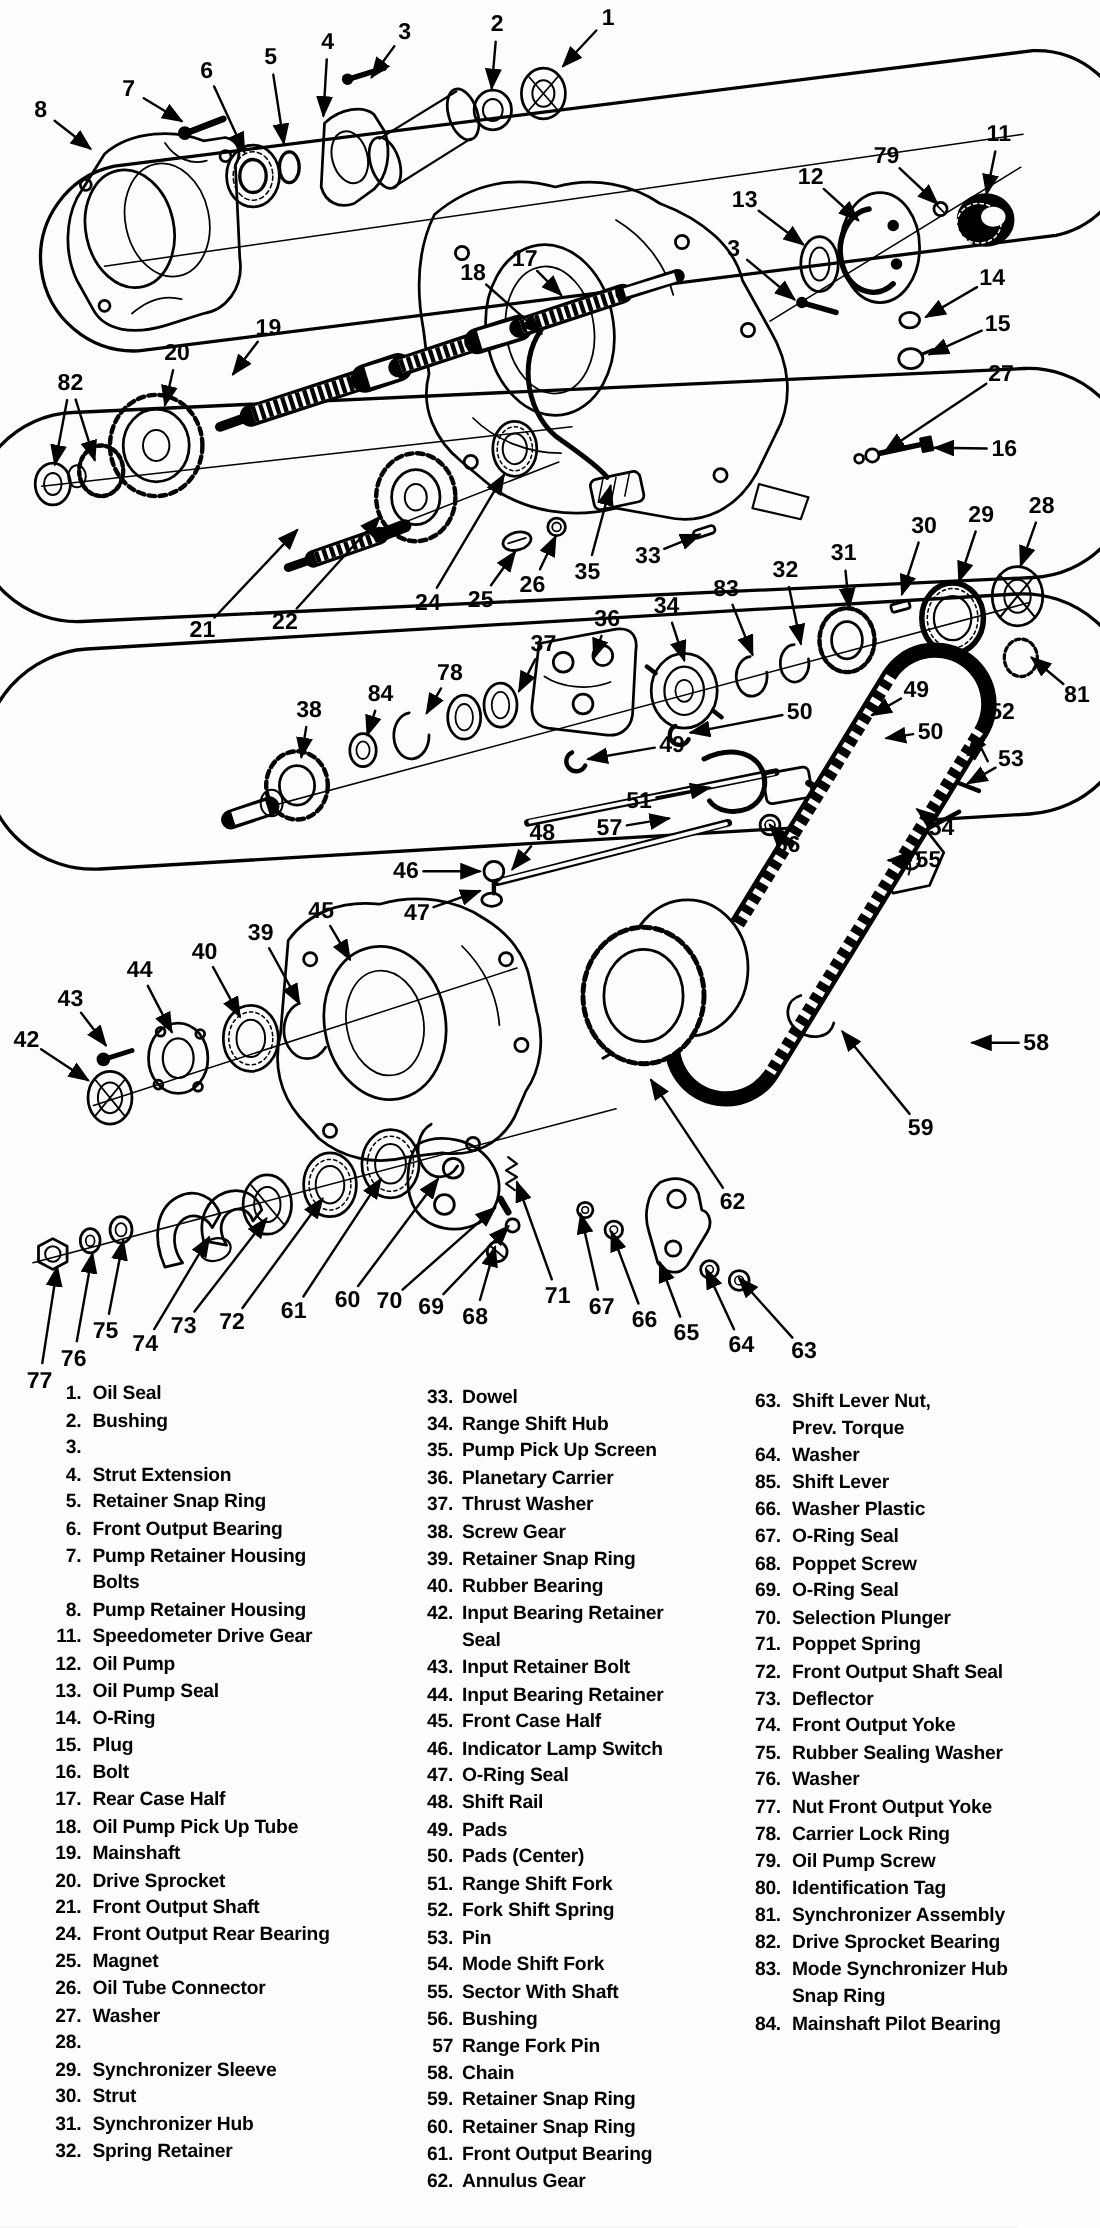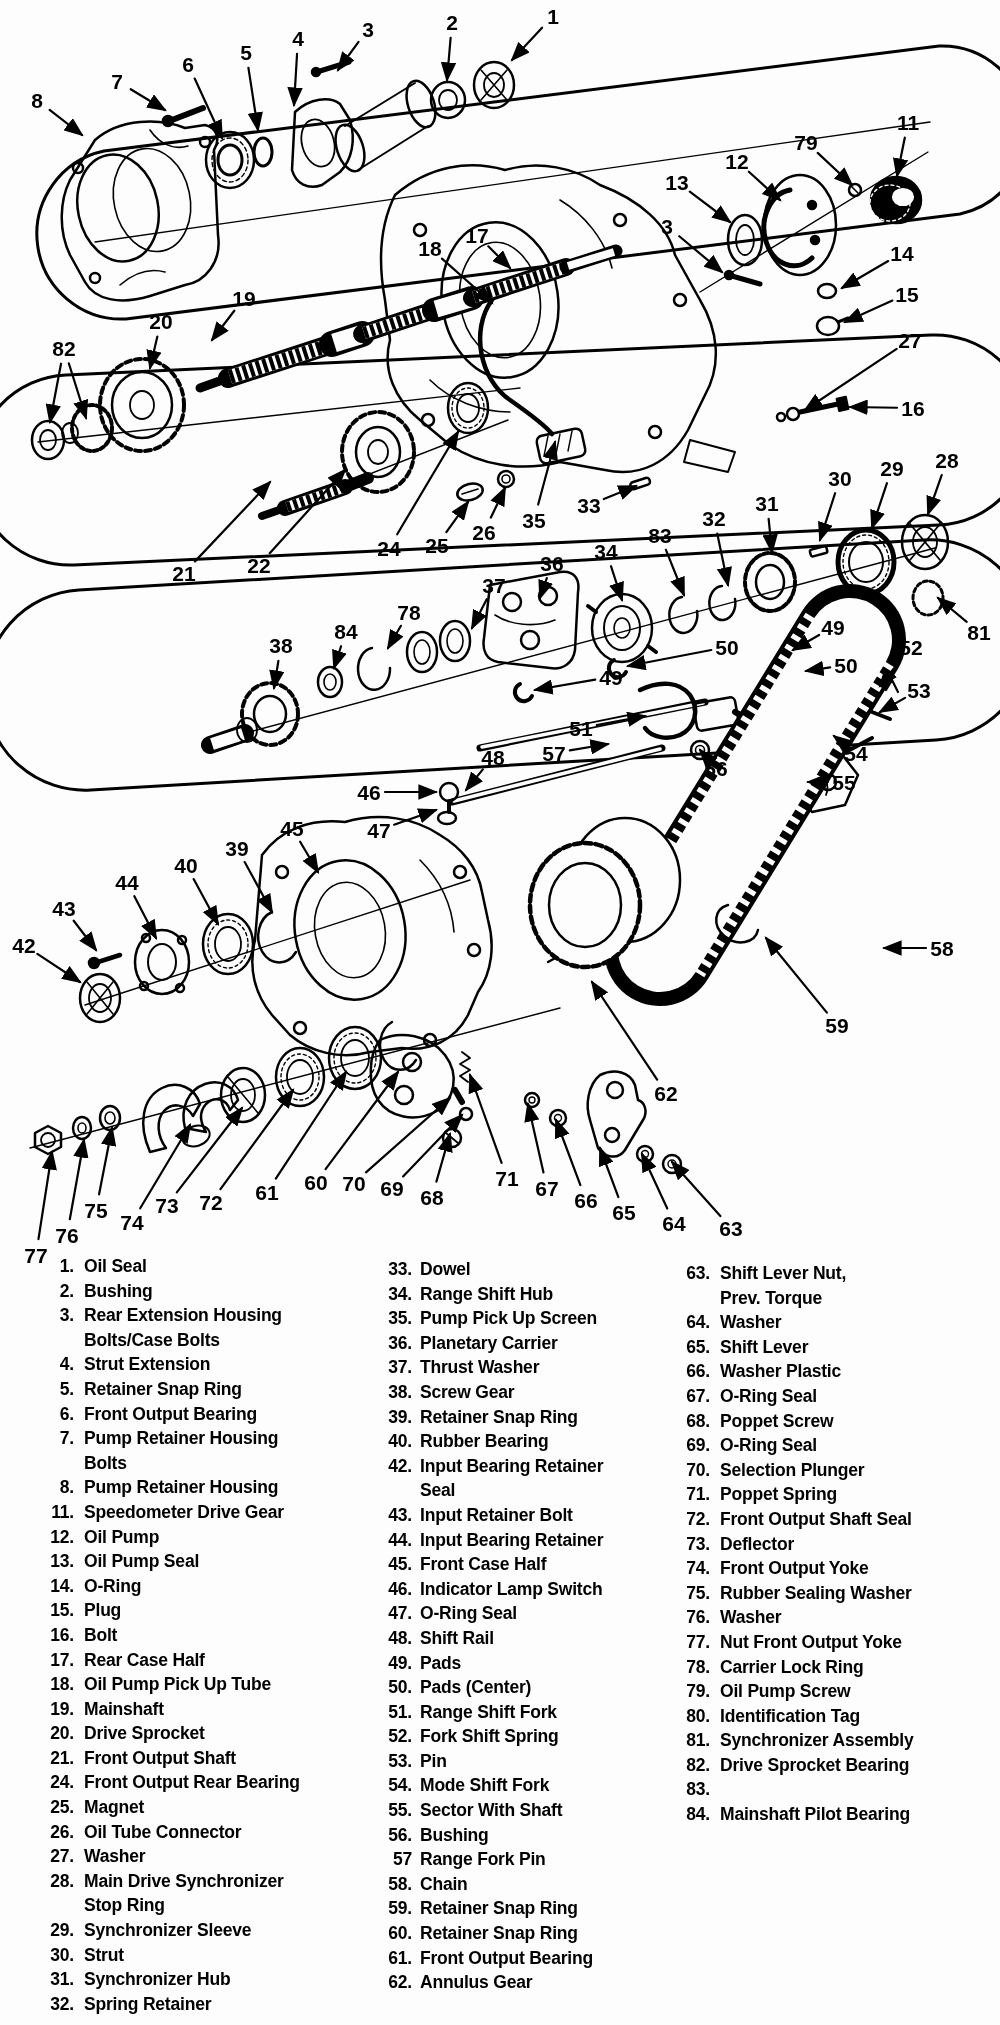--- a/index.html
+++ b/index.html
@@ -618,22 +618,20 @@
       <div class="pl-row">
         <span class="pl-num">1.</span>
         <span class="pl-txt">Oil Seal</span>
       </div>
       <div class="pl-row">
         <span class="pl-num">2.</span>
         <span class="pl-txt">Bushing</span>
       </div>
       <div class="pl-row">
         <span class="pl-num">3.</span>
-        <span class="pl-txt">Rear Extension Housing
-Bolts/Case Bolts</span>
       </div>
       <div class="pl-row">
         <span class="pl-num">4.</span>
         <span class="pl-txt">Strut Extension</span>
       </div>
       <div class="pl-row">
         <span class="pl-num">5.</span>
         <span class="pl-txt">Retainer Snap Ring</span>
       </div>
       <div class="pl-row">
@@ -704,22 +702,20 @@
       <div class="pl-row">
         <span class="pl-num">26.</span>
         <span class="pl-txt">Oil Tube Connector</span>
       </div>
       <div class="pl-row">
         <span class="pl-num">27.</span>
         <span class="pl-txt">Washer</span>
       </div>
       <div class="pl-row">
         <span class="pl-num">28.</span>
-        <span class="pl-txt">Main Drive Synchronizer
-Stop Ring</span>
       </div>
       <div class="pl-row">
         <span class="pl-num">29.</span>
         <span class="pl-txt">Synchronizer Sleeve</span>
       </div>
       <div class="pl-row">
         <span class="pl-num">30.</span>
         <span class="pl-txt">Strut</span>
       </div>
       <div class="pl-row">
@@ -854,21 +850,21 @@
       <div class="pl-row">
         <span class="pl-num">63.</span>
         <span class="pl-txt">Shift Lever Nut,
 Prev. Torque</span>
       </div>
       <div class="pl-row">
         <span class="pl-num">64.</span>
         <span class="pl-txt">Washer</span>
       </div>
       <div class="pl-row">
-        <span class="pl-num">65.</span>
+        <span class="pl-num">85.</span>
         <span class="pl-txt">Shift Lever</span>
       </div>
       <div class="pl-row">
         <span class="pl-num">66.</span>
         <span class="pl-txt">Washer Plastic</span>
       </div>
       <div class="pl-row">
         <span class="pl-num">67.</span>
         <span class="pl-txt">O-Ring Seal</span>
       </div>
@@ -927,20 +923,22 @@
       <div class="pl-row">
         <span class="pl-num">81.</span>
         <span class="pl-txt">Synchronizer Assembly</span>
       </div>
       <div class="pl-row">
         <span class="pl-num">82.</span>
         <span class="pl-txt">Drive Sprocket Bearing</span>
       </div>
       <div class="pl-row">
         <span class="pl-num">83.</span>
+        <span class="pl-txt">Mode Synchronizer Hub
+Snap Ring</span>
       </div>
       <div class="pl-row">
         <span class="pl-num">84.</span>
         <span class="pl-txt">Mainshaft Pilot Bearing</span>
       </div>
     </div>
 
 </div>
 
 </body></html>

